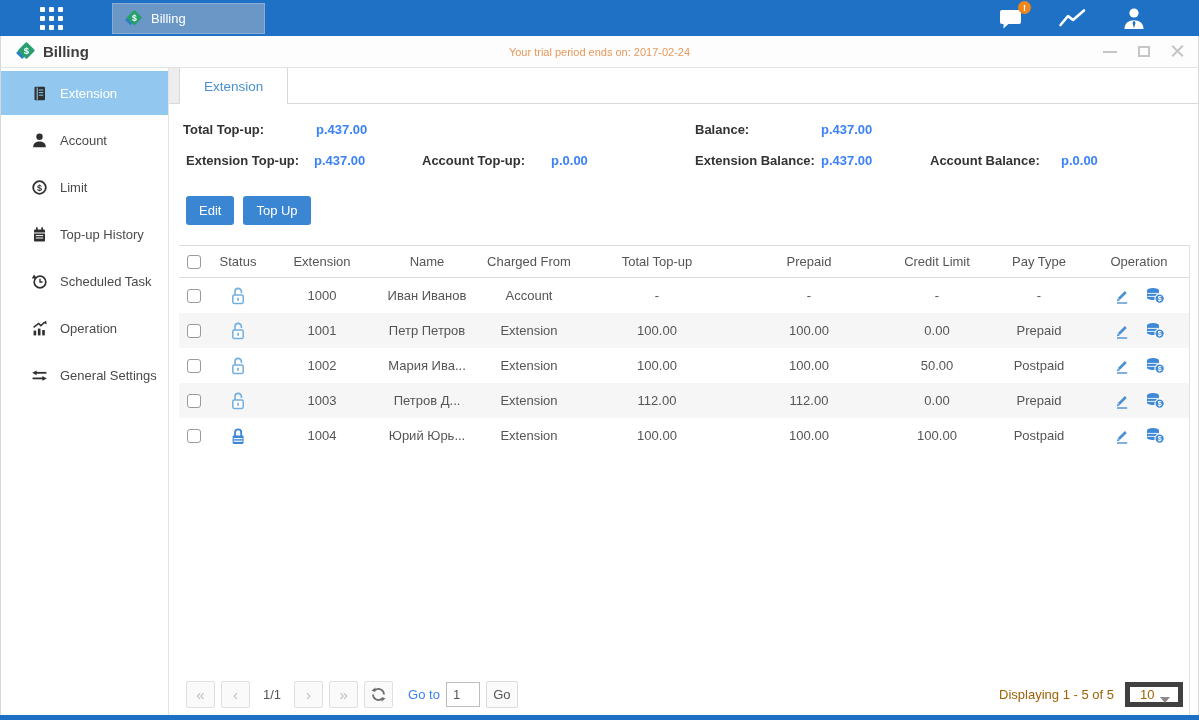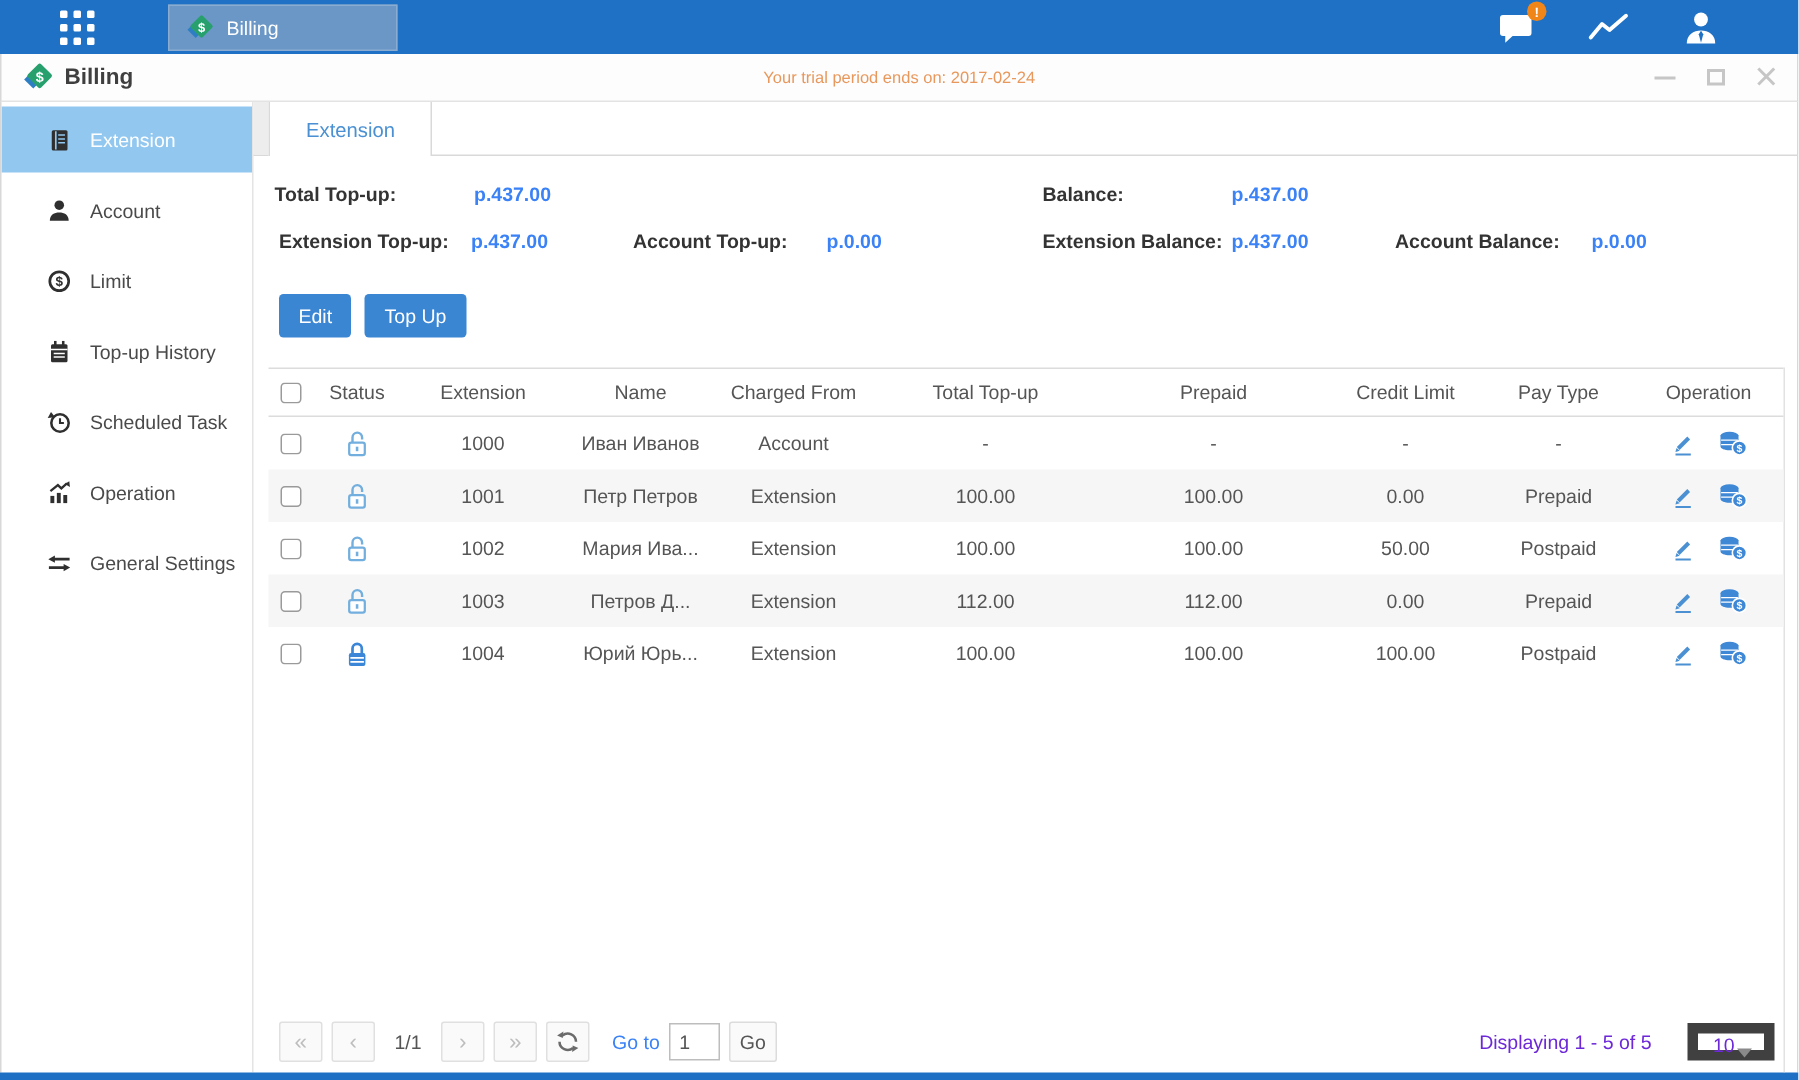--- a/index.html
+++ b/index.html
@@ -75,22 +75,22 @@
   .op-icon { cursor:pointer; display:flex; align-items:center; }
 
   .footer { margin-top:auto; display:flex; align-items:center; justify-content:space-between; padding:0 6px 7px 7px; }
   .pg-left { display:flex; align-items:center; gap:6px; }
   .pg-btn { width:29px; height:27px; border:1px solid #e0e0e0; background:#fafafa; border-radius:2px;
     display:flex; align-items:center; justify-content:center; color:#bdbdbd; font-size:15px; cursor:pointer; }
   .page-ind { margin:0 7px; color:#555; }
   .goto-label { margin-left:9px; color:#3b82f6; }
   .goto-input { width:34px; height:25px; border:1px solid #bdbdbd; font-size:13px; color:#555; text-align:left; padding-left:6px; font-family:inherit; }
   .go-btn { width:32px; height:27px; border:1px solid #dcdcdc; background:#fafafa; border-radius:2px; color:#555; font-size:13px; font-family:inherit; cursor:pointer; }
-  .pg-right { display:flex; align-items:center; gap:24px; color:#6d28d9; }
-  .select-box { width:58px; height:25px; border:7px solid #404040; background:#fff; display:flex; align-items:flex-start; padding-left:10px; position:relative; cursor:pointer; }
+  .pg-right { display:flex; align-items:center; gap:11px; color:#a16207; }
+  .select-box { width:58px; height:25px; border:5px solid #404040; background:#fff; display:flex; align-items:center; padding-left:10px; position:relative; cursor:pointer; }
   .caret { position:absolute; right:8px; top:10px; width:0; height:0; border-left:5px solid transparent; border-right:5px solid transparent; border-top:6px solid #8a8a8a; }
 
   .bottombar { height:5px; flex:0 0 5px; background:#1e70c4; }
 </style>
 </head>
 <body>
 
 <div class="screen">
 
   <div class="topbar">

